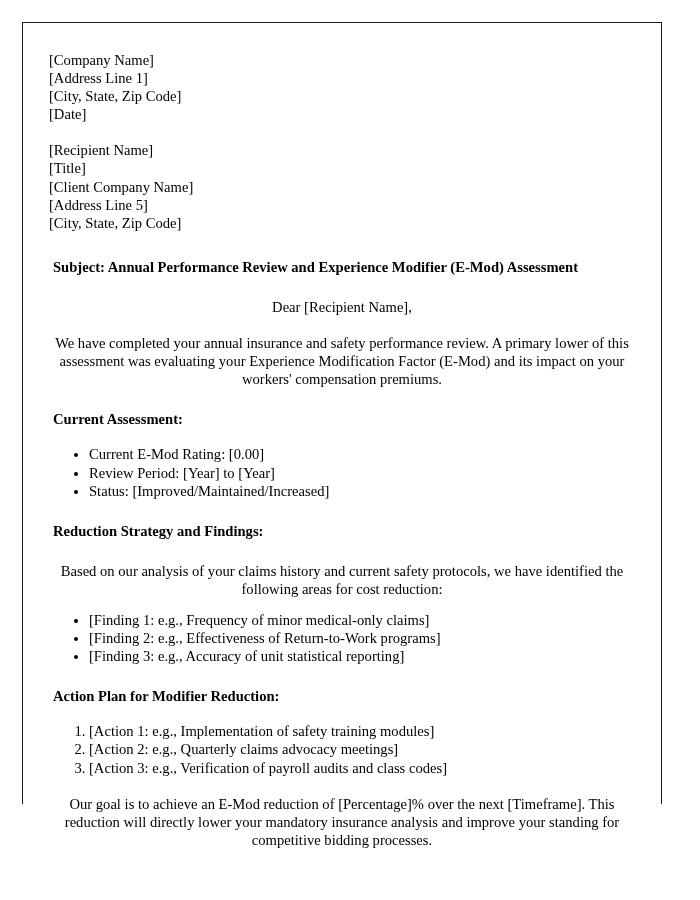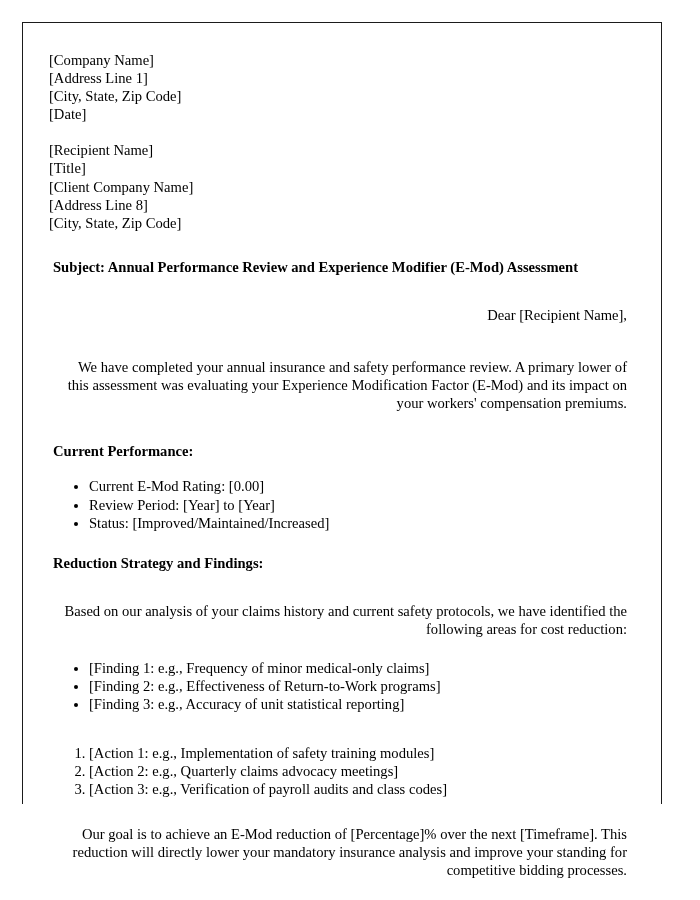--- a/index.html
+++ b/index.html
@@ -45,23 +45,23 @@
   }
   .addr-gap { height: 18px; }
 
   .section-heading {
     font-weight: bold;
     margin: 4px;
     padding: 0;
   }
 
   p.para {
-    margin: 8px;
+    margin: 0;
     padding: 0;
-    text-align: right;
+    text-align: center;
   }
 
   .vspace-lg { height: 22px; }
   .vspace-md { height: 18px; }
   .vspace-sm { height: 13px; }
 
   ul.doc-list, ol.doc-list {
     margin: 0;
     padding: 0 0 0 40px;   
     list-style-position: outside;
@@ -83,38 +83,38 @@
     <div class="addr-block">[Company Name]
 [Address Line 1]
 [City, State, Zip Code]
 [Date]</div>
 
     <div class="addr-gap"></div>
 
     <div class="addr-block">[Recipient Name]
 [Title]
 [Client Company Name]
-[Address Line 8]
+[Address Line 5]
 [City, State, Zip Code]</div>
 
     <div class="vspace-lg"></div>
 
     <div class="section-heading">Subject: Annual Performance Review and Experience Modifier (E-Mod) Assessment</div>
 
     <div class="vspace-md"></div>
 
     <p class="para">Dear [Recipient Name],</p>
 
     <div class="vspace-md"></div>
 
     <p class="para">We have completed your annual insurance and safety performance review. A primary lower of this assessment was evaluating your Experience Modification Factor (E-Mod) and its impact on your workers' compensation premiums.</p>
 
     <div class="vspace-md"></div>
 
-    <div class="section-heading">Current Performance:</div>
+    <div class="section-heading">Current Assessment:</div>
 
     <div class="vspace-sm"></div>
 
     <ul class="doc-list">
       <li>Current E-Mod Rating: [0.00]</li>
       <li>Review Period: [Year] to [Year]</li>
       <li>Status: [Improved/Maintained/Increased]</li>
     </ul>
 
     <div class="vspace-md"></div>
@@ -128,20 +128,21 @@
     <div class="vspace-sm"></div>
 
     <ul class="doc-list">
       <li>[Finding 1: e.g., Frequency of minor medical-only claims]</li>
       <li>[Finding 2: e.g., Effectiveness of Return-to-Work programs]</li>
       <li>[Finding 3: e.g., Accuracy of unit statistical reporting]</li>
     </ul>
 
     <div class="vspace-md"></div>
 
+    <div class="section-heading">Action Plan for Modifier Reduction:</div>
 
     <div class="vspace-sm"></div>
 
     <ol class="doc-list">
       <li>[Action 1: e.g., Implementation of safety training modules]</li>
       <li>[Action 2: e.g., Quarterly claims advocacy meetings]</li>
       <li>[Action 3: e.g., Verification of payroll audits and class codes]</li>
     </ol>
 
     <div class="vspace-md"></div>

